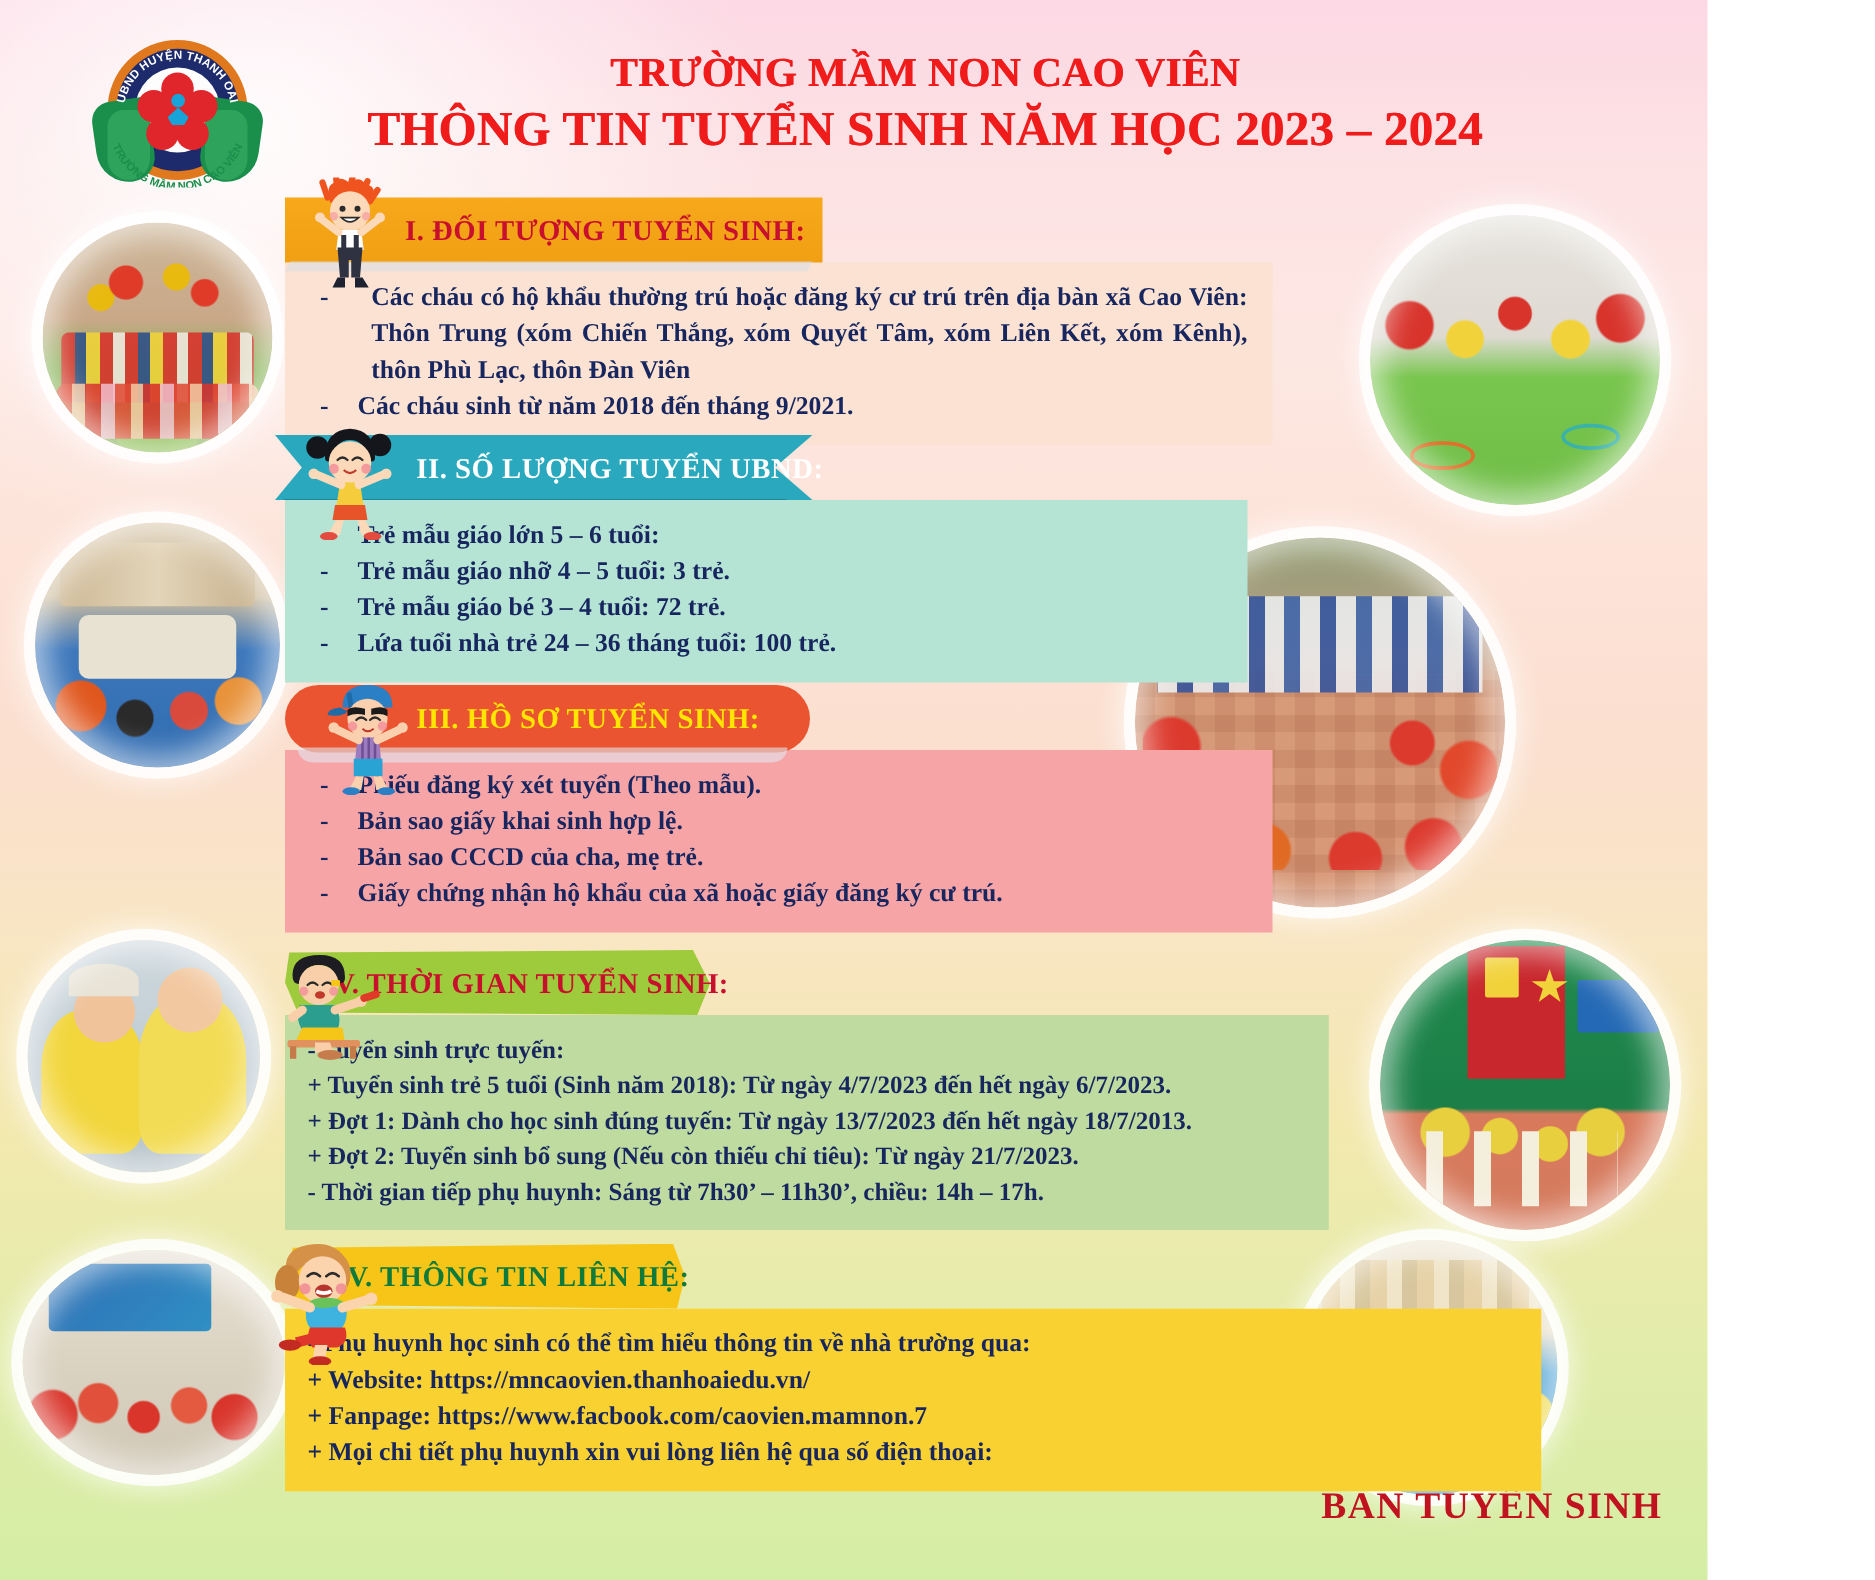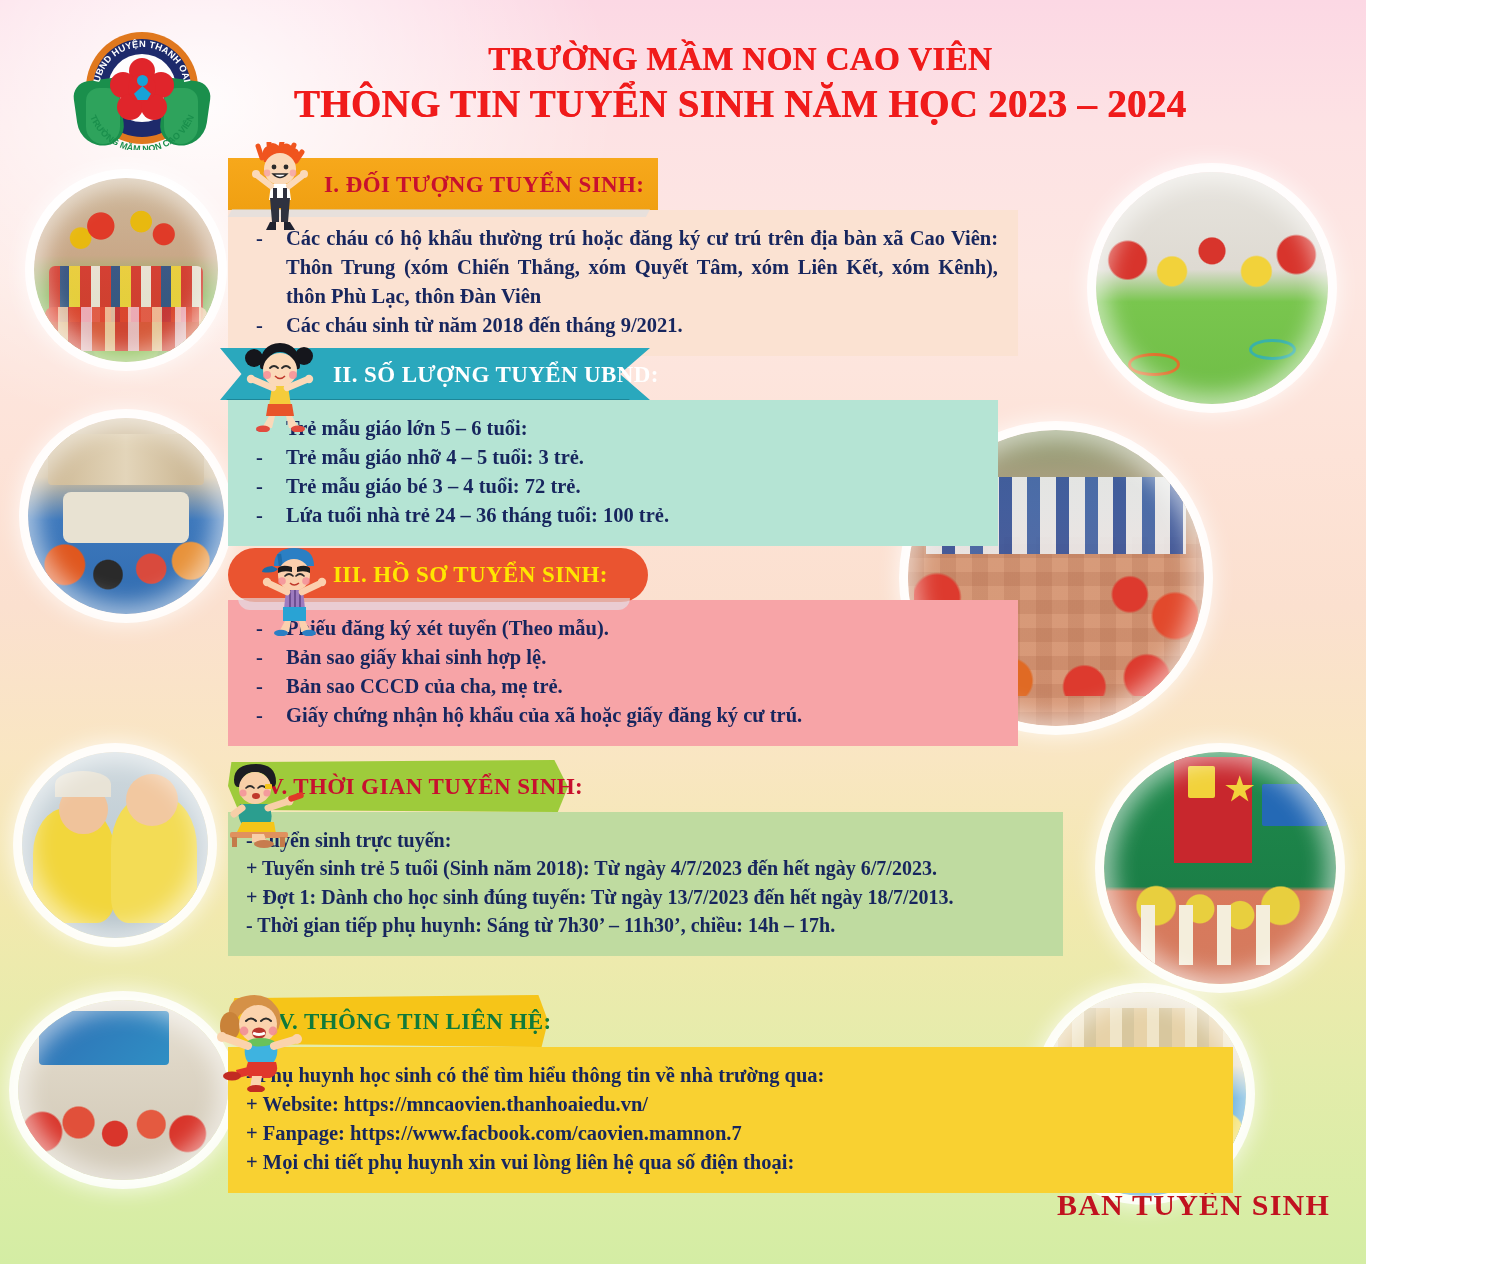--- a/index.html
+++ b/index.html
@@ -148,21 +148,21 @@
   .body-box {
     position: relative;
     padding: 14px 20px 16px 28px;
     z-index: 2;
   }
   .body-line {
     font: 700 20.5px/1.42 "Liberation Serif", serif;
     color: #17265e;
     white-space: nowrap;
   }
-  .body-line.wrap { white-space: normal; }
+  .body-line.wrap { white-space: normal; margin-left: 11px; }
   .bullet-row { display: flex; }
   .bullet-row .dash { width: 30px; flex: 0 0 30px; }
   .bullet-row .txt { flex: 1; }
 
   
   #sec1 { left: 228px; top: 158px; width: 790px; }
   #sec1 .banner-shape {
     position: absolute; left: 0; top: 0;
     width: 430px; height: 52px;
     background: linear-gradient(180deg,#f7a81b 0%, #f0a012 100%);
@@ -553,20 +553,21 @@
 
   <div class="section" id="sec4">
     <div class="banner">
       <div class="banner-shape"></div>
       <div class="banner-label">IV. THỜI GIAN TUYỂN SINH:</div>
     </div>
     <div class="body-box">
       <div class="body-line">-  Tuyển sinh trực tuyến:</div>
       <div class="body-line">+ Tuyển sinh trẻ 5 tuổi (Sinh năm 2018): Từ ngày 4/7/2023 đến hết ngày 6/7/2023.</div>
       <div class="body-line">+ Đợt 1: Dành cho học sinh đúng tuyến: Từ ngày 13/7/2023 đến hết ngày 18/7/2013.</div>
+      <div class="body-line">+ Đợt 2: Tuyển sinh bổ sung (Nếu còn thiếu chỉ tiêu): Từ ngày 21/7/2023.</div>
       <div class="body-line">- Thời gian tiếp phụ huynh: Sáng từ 7h30’ – 11h30’, chiều: 14h – 17h.</div>
     </div>
   </div>
 
   <div class="mascot" style="left:212px; top:758px;">
     <svg width="96" height="92" viewBox="0 0 96 92">
       <g>
         <path d="M22 22 Q22 6 44 6 Q64 6 64 24 Q64 30 58 28 Q56 14 43 14 Q30 14 28 29 Q22 30 22 22 Z" fill="#1c1c22"></path>
         <circle cx="43" cy="30" r="16" fill="#f8cfa8"></circle>
         <path d="M34 30 Q38 26 42 30" stroke="#2b2b2b" stroke-width="1.7" fill="none" stroke-linecap="round"></path>

